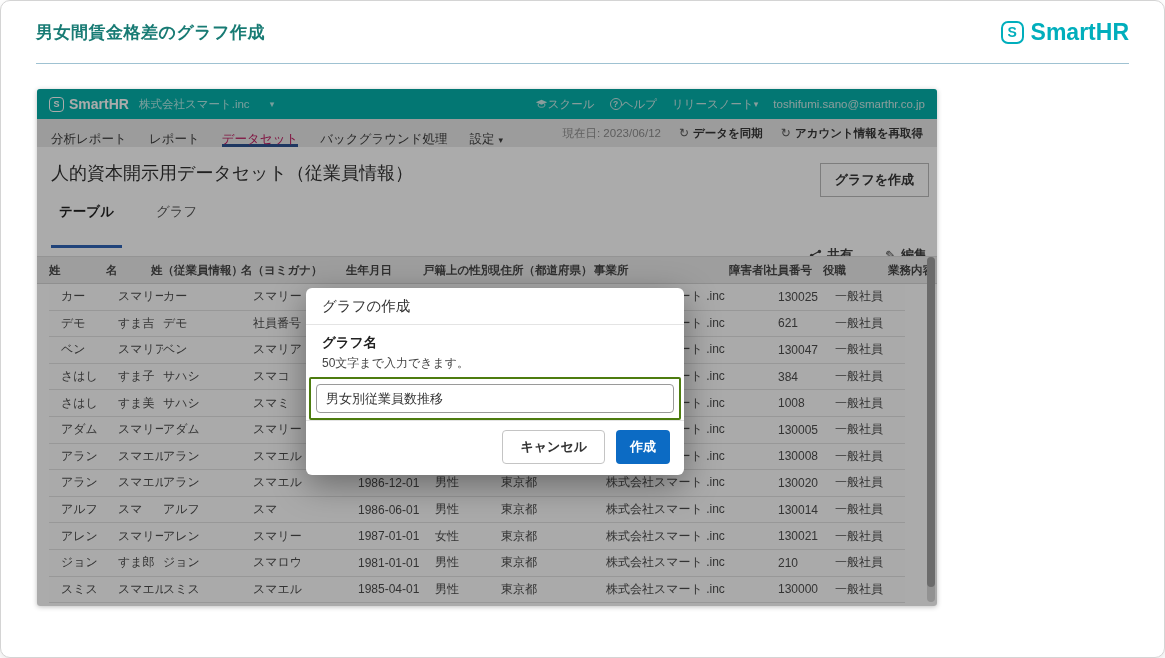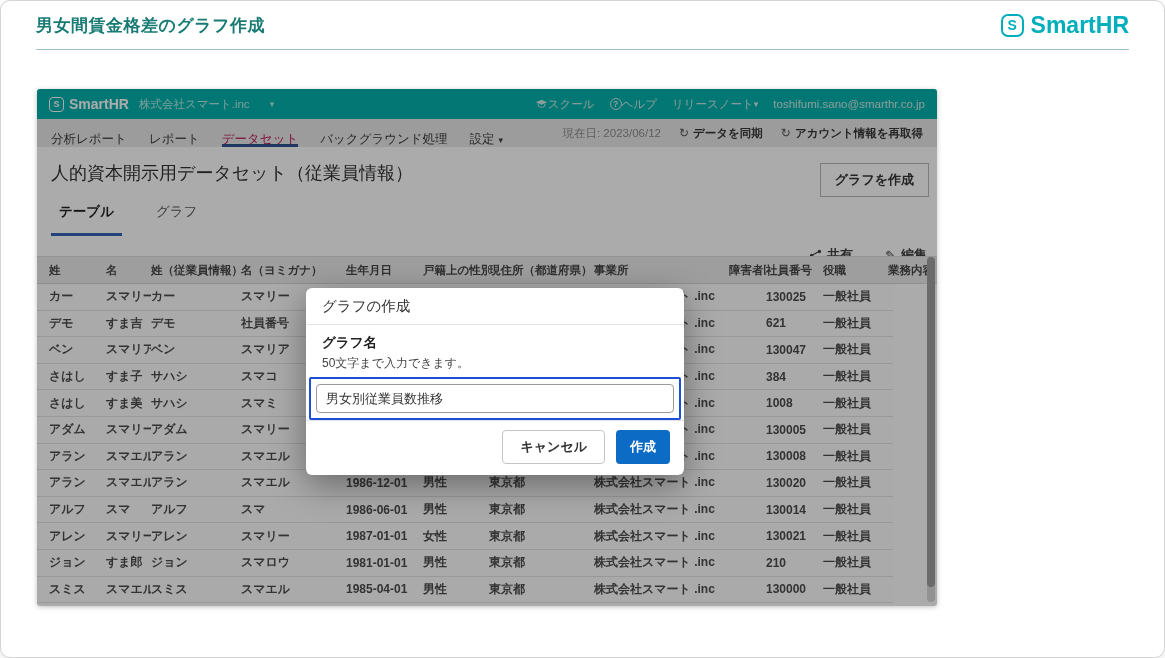--- a/index.html
+++ b/index.html
@@ -2,21 +2,21 @@
 <html><head>
 <meta charset="utf-8">
 <style>
   * { margin:0; padding:0; box-sizing:border-box; }
   html,body { background:#fff; }
   body { font-family:"Liberation Sans", sans-serif; width:1165px; height:658px; position:relative; }
 
   .page-card { position:absolute; inset:0; background:#fff; border:1px solid #d4d4d4; border-radius:10px; overflow:hidden; box-shadow:0 3px 8px rgba(0,0,0,.10); }
 
   
-  .page-header { position:absolute; left:35px; right:35px; top:0; height:49px; border-bottom:1px solid #9fc2d2; display:flex; align-items:center; justify-content:space-between;gap:35px; }
+  .page-header { position:absolute; left:35px; right:35px; top:0; height:63px; border-bottom:1px solid #9fc2d2; display:flex; align-items:center; justify-content:space-between;gap:35px; }
   .page-title { color:#187b74; font-weight:bold; font-size:17px; letter-spacing:.5px; }
   .brand { display:flex; align-items:center; gap:7px; color:#00aebc; font-weight:bold; font-size:23px; }
   .brand-badge { width:23px; height:23px; border:2.5px solid #00aebc; border-radius:7px; display:flex; align-items:center; justify-content:center; font-size:14px; font-weight:bold; }
 
   
   .app { position:absolute; left:36px; top:88px; width:900px; height:517px; background:#fff; border-radius:3px; overflow:hidden; box-shadow:0 1px 5px rgba(0,0,0,.25); }
   .app-header { height:30px; background:#00b1ab; display:flex; align-items:center; padding:0 12px; gap:10px; color:#fff; }
   .app-logo { display:flex; align-items:center; gap:5px; font-weight:bold; font-size:14px; }
   .app-logo-badge { width:15px; height:15px; border:1.5px solid #fff; border-radius:4px; display:flex; align-items:center; justify-content:center; font-size:9px; font-weight:bold; }
   .app-company { color:rgba(230,252,250,.78); font-size:11.5px; display:flex; align-items:center; gap:20px; }
@@ -30,44 +30,44 @@
   .nav-tab.active { font-weight:normal; border-bottom-color:#2a4f8f; color:#be185d; }
   .nav-right { margin-left:auto; display:flex; gap:18px; font-size:11.5px; align-items:center; }
   .nav-date { color:#8a8a8a; }
   .nav-action { font-weight:bold; color:#333; display:flex; align-items:center; gap:4px; }
   .refresh-glyph { font-size:12px; font-weight:normal; color:#555; }
 
   .app-main { position:relative; height:459px; background:#fff; }
   .dataset-title { position:absolute; left:14px; top:14px; font-size:18px; font-weight:500; color:#2e2e2e; }
   .create-graph-btn { position:absolute; right:8px; top:16px; padding:7px 14px; background:#fff; border:1px solid #b9b9b9; border-radius:0; font-weight:bold; font-size:13px; color:#333; }
   .content-tabs { position:absolute; left:14px; top:50px; display:flex; gap:26px; font-size:13.5px; }
-  .content-tab { padding:6px 8px 12px; border-bottom:3px solid transparent; color:#555; }
+  .content-tab { padding:6px 8px 24px; border-bottom:3px solid transparent; color:#555; }
   .content-tab.active { font-weight:bold; color:#1e1e1e; border-bottom-color:#2d62b5; }
   .table-actions { position:absolute; right:10px; top:99px; display:flex; gap:32px; font-size:13px; font-weight:bold; color:#3d3d3d; align-items:center; }
   .action-item { display:flex; align-items:center; gap:5px; }
   .share-svg { width:13px; height:13px; }
   .pencil-glyph { font-size:13px; font-weight:normal; }
 
   .grid12 { display:grid; grid-template-columns:57px 45px 90px 105px 77px 66px 105px 135px 37px 57px 65px 49px; padding-left:12px; }
   .thead { position:absolute; top:109px; left:0; width:900px; height:28px; background:#ececec; border-top:1px solid #dcdcdc; border-bottom:1px solid #d5d5d5; font-size:11.5px; font-weight:bold; color:#444; align-items:center; }
   .th { padding-right:4px; white-space:nowrap; overflow:hidden; }
-  .tbody { position:absolute; top:137px; left:0; width:856px;font-weight:bold; }
+  .tbody { position:absolute; top:137px; left:12px; width:856px; }
   .tr { height:26.6px; border-bottom:1px solid #e3e3e3; font-size:12px; color:#4a4a4a; align-items:center; background:#fdfdfd; }
   .td { padding-right:4px; white-space:nowrap; overflow:hidden; }
   .scrollbar-track { position:absolute; right:2px; top:110px; width:8px; height:345px; background:#d9d9d9; border-radius:4px; }
   .scrollbar-thumb { position:absolute; left:0; top:0; width:8px; height:330px; background:#9f9f9f; border-radius:4px; }
 
   .app-dim { position:absolute; inset:0; background:rgba(8,8,8,.34); z-index:5; }
 
   
   .modal { position:absolute; left:305px; top:287px; width:378px; background:#fff; border-radius:6px; z-index:10; box-shadow:0 10px 34px rgba(0,0,0,.38); }
   .modal-header { padding:9px 16px 8px; border-bottom:1px solid #e4e4e4; font-size:14.5px; color:#333; }
   .modal-label { font-weight:bold; font-size:13.5px; margin:9px 16px 3px; color:#222; }
   .modal-help { font-size:12px; margin:0 16px 5px; color:#444; }
-  .annotation-box { margin:0 3px; border:2px solid #1d4ed8; border-radius:2px; padding:5px; }
+  .annotation-box { margin:0 3px; border:2px solid #4d7c0f; border-radius:2px; padding:5px; }
   .graph-name-input { width:100%; height:29px; border:1px solid #9a9a9a; border-radius:4px; padding:0 9px; font-size:13px; color:#333; font-family:"Liberation Sans", sans-serif; }
   .modal-footer { border-top:1px solid #e4e4e4; padding:9px 14px 11px; display:flex; justify-content:flex-end; gap:11px; }
   .btn-cancel { padding:7px 17px; border:1px solid #c4c4c4; border-radius:4px; background:#fff; font-weight:bold; font-size:13px; color:#333; font-family:"Liberation Sans", sans-serif; }
   .btn-create { padding:7px 14px; border:none; border-radius:4px; background:#0c6bc4; color:#fff; font-weight:bold; font-size:13px; font-family:"Liberation Sans", sans-serif; }
 </style>
 </head>
 <body>
 
 <div class="page-card">
 

